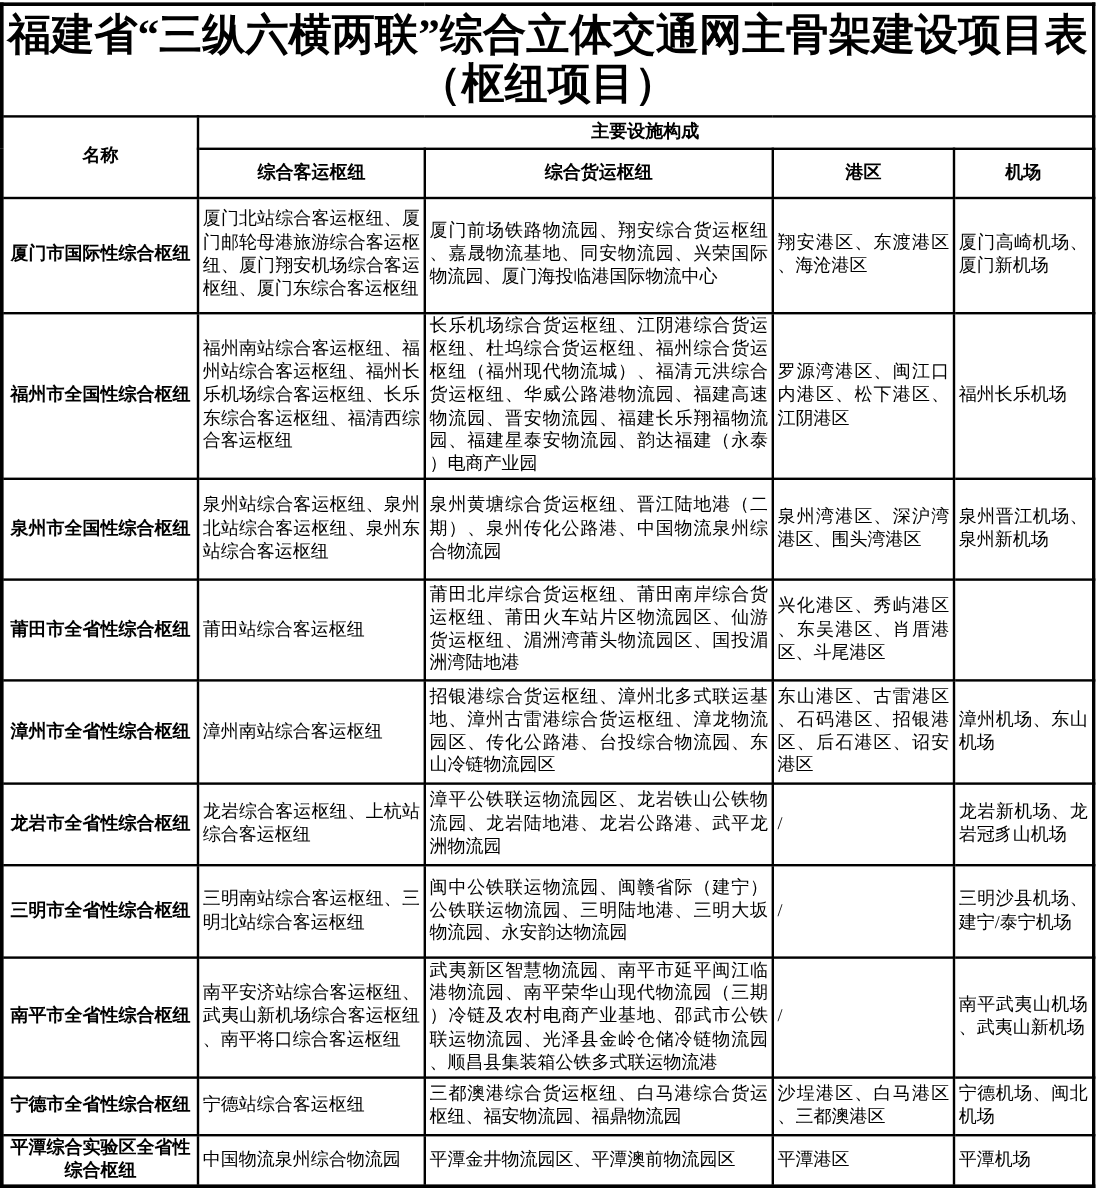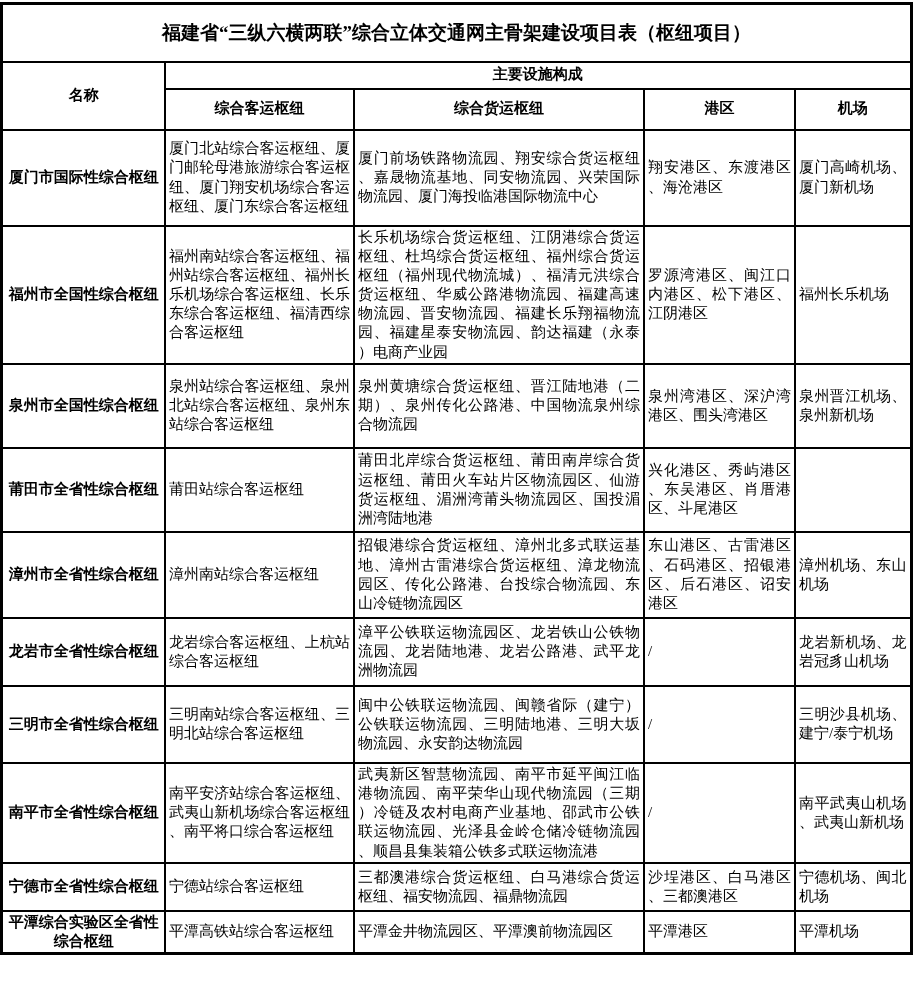--- a/index.html
+++ b/index.html
@@ -29,21 +29,21 @@
     border: 2px solid var(--border-color);
     padding: 1px 3px;
     font-size: 15px;
     line-height: 1.28;
     vertical-align: middle;
     word-break: break-all;
     line-break: anywhere;
     color: var(--text-color);
   }
   td.title-cell {
-    font-size: 19px;
+    font-size: 36px;
     font-weight: bold;
     text-align: center;
     height: 58px;
     padding: 4px 2px;
     letter-spacing: 0px;
     line-height: 1.15;
   }
   th {
     font-weight: bold;
     text-align: center;
@@ -56,21 +56,21 @@
     margin-top: 17px;
   }
   td.data-cell {
     text-align: justify;
   }
   
   tbody tr:nth-child(1)  td { height: 96px; }
   tbody tr:nth-child(2)  td { height: 104px; }
   tbody tr:nth-child(3)  td { height: 84px; }
   tbody tr:nth-child(4)  td { height: 84px; }
-  tbody tr:nth-child(5)  td { height: 86px; }
+  tbody tr:nth-child(5)  td { height: 86px; font-family: Liberation Mono, monospace; }
   tbody tr:nth-child(6)  td { height: 68px; }
   tbody tr:nth-child(7)  td { height: 77px; }
   tbody tr:nth-child(8)  td { height: 80px; }
   tbody tr:nth-child(9)  td { height: 48px; }
   tbody tr:nth-child(10) td { height: 40px; }
 </style>
 </head>
 <body>
 
 <table class="hub-table">
@@ -155,19 +155,19 @@
   </tr>
       <tr>
     <td class="name-cell">宁德市全省性综合枢纽</td>
     <td class="data-cell">宁德站综合客运枢纽</td>
     <td class="data-cell">三都澳港综合货运枢纽、白马港综合货运枢纽、福安物流园、福鼎物流园</td>
     <td class="data-cell">沙埕港区、白马港区、三都澳港区</td>
     <td class="data-cell">宁德机场、闽北机场</td>
   </tr>
       <tr>
     <td class="name-cell">平潭综合实验区全省性综合枢纽</td>
-    <td class="data-cell">平潭高铁站综合客运枢纽</td>
+    <td class="data-cell">中国物流泉州综合物流园</td>
     <td class="data-cell">平潭金井物流园区、平潭澳前物流园区</td>
     <td class="data-cell">平潭港区</td>
     <td class="data-cell">平潭机场</td>
   </tr>
     </tbody>
 </table>
 
 </body></html>

